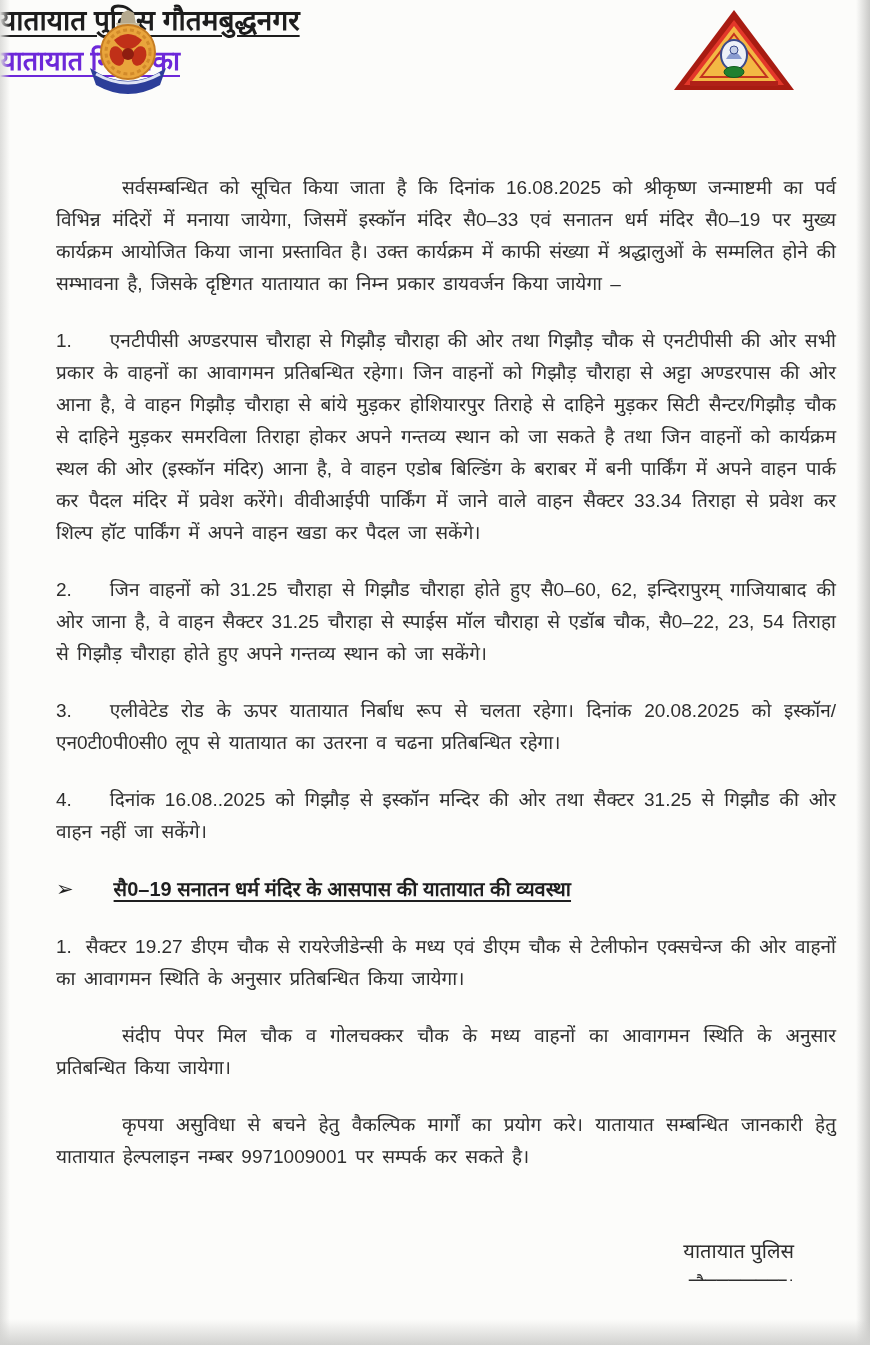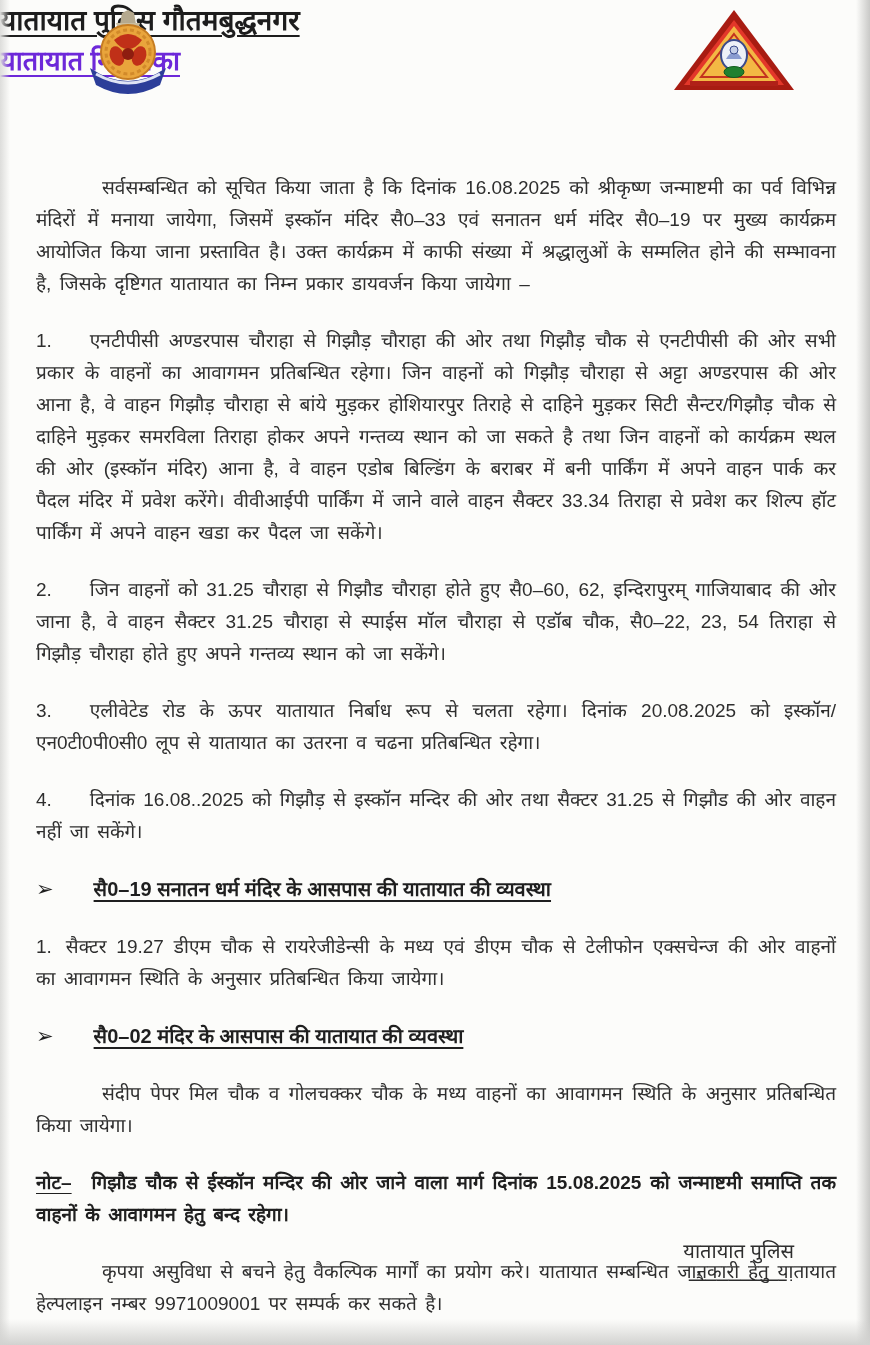--- a/index.html
+++ b/index.html
@@ -37,21 +37,21 @@
   .title-block { text-align: left; }
   .title-block h1 {
     margin: 0; font-size: 28px; font-weight: bold; color: #1d1d1d;
     text-decoration: underline; text-underline-offset: 5px; text-decoration-thickness: 2px;
   }
   .title-block h2 {
     margin: 3px 0 0 0; font-size: 27px; font-weight: bold; color: #6d28d9;
     text-decoration: underline; text-underline-offset: 5px; text-decoration-thickness: 2px;
   }
   .main {
-    padding: 12px 34px 0 36px;
+    padding: 12px 34px 0 56px;
     font-size: 19px;
     line-height: 32px;
   }
   .main p { margin: 0 0 25px 0; text-align: justify; word-spacing: 3px; }
   .indent { text-indent: 66px; }
   .pnum   { margin-right: 38px; }
   .pnum-sm{ margin-right: 14px; }
   .sec-heading {
     margin: 4px 0 26px 0;
     font-size: 20px; font-weight: bold; color: #1f1f1f;
@@ -125,25 +125,23 @@
     <p><span class="pnum">2.</span><span>जिन वाहनों को 31.25 चौराहा से गिझौड चौराहा होते हुए सै0–60, 62, इन्दिरापुरम् गाजियाबाद की ओर जाना है, वे वाहन सैक्टर 31.25 चौराहा से स्पाईस मॉल चौराहा से एडॉब चौक, सै0–22, 23, 54 तिराहा से गिझौड़ चौराहा होते हुए अपने गन्तव्य स्थान को जा सकेंगे।</span></p>
 
     <p><span class="pnum">3.</span><span>एलीवेटेड रोड के ऊपर यातायात निर्बाध रूप से चलता रहेगा। दिनांक 20.08.2025 को इस्कॉन/एन0टी0पी0सी0 लूप से यातायात का उतरना व चढना प्रतिबन्धित रहेगा।</span></p>
 
     <p><span class="pnum">4.</span><span>दिनांक 16.08..2025 को गिझौड़ से इस्कॉन मन्दिर की ओर तथा सैक्टर 31.25 से गिझौड की ओर वाहन नहीं जा सकेंगे।</span></p>
 
     <h3 class="sec-heading"><span class="bullet">➢</span><span class="sec-title">सै0–19 सनातन धर्म मंदिर के आसपास की यातायात की व्यवस्था</span></h3>
 
     <p><span class="pnum-sm">1.</span><span>सैक्टर 19.27 डीएम चौक से रायरेजीडेन्सी के मध्य एवं डीएम चौक से टेलीफोन एक्सचेन्ज की ओर वाहनों का आवागमन स्थिति के अनुसार प्रतिबन्धित किया जायेगा।</span></p>
 
-    <h3 class="sec-heading"><span class="bullet">➢</span><span class="sec-title">सै0–02 मंदिर के आसपास की यातायात की व्यवस्था</span></h3>
 
     <p class="indent">संदीप पेपर मिल चौक व गोलचक्कर चौक के मध्य वाहनों का आवागमन स्थिति के अनुसार प्रतिबन्धित किया जायेगा।</p>
 
-    <p class="note"><span class="note-label">नोट–</span><span>गिझौड चौक से ईस्कॉन मन्दिर की ओर जाने वाला मार्ग दिनांक 15.08.2025 को जन्माष्टमी समाप्ति तक वाहनों के आवागमन हेतु बन्द रहेगा।</span></p>
 
     <p class="indent">कृपया असुविधा से बचने हेतु वैकल्पिक मार्गों का प्रयोग करे। यातायात सम्बन्धित जानकारी हेतु यातायात हेल्पलाइन नम्बर 9971009001 पर सम्पर्क कर सकते है।</p>
   </div>
 
   <div class="footer">
     <div>यातायात पुलिस</div>
     <div class="cutoff">गौतमबुद्धनगर।</div>
   </div>
 </div>
 

